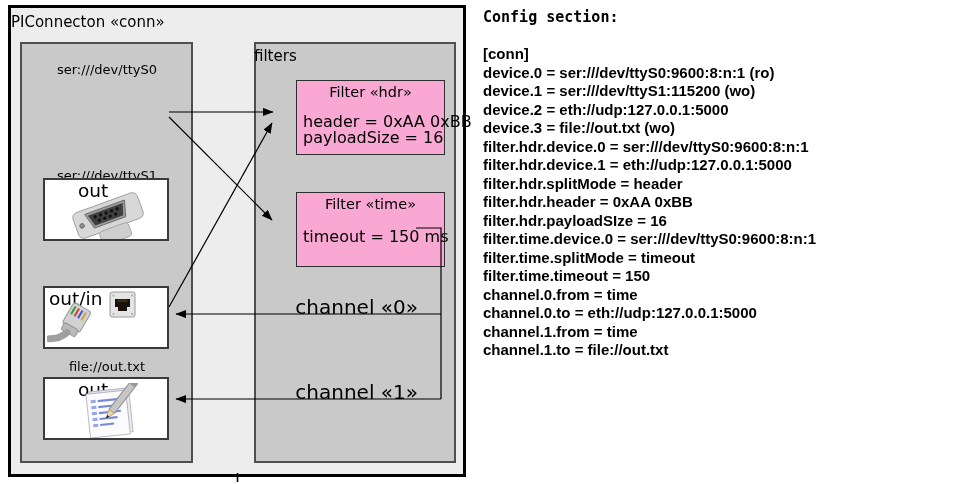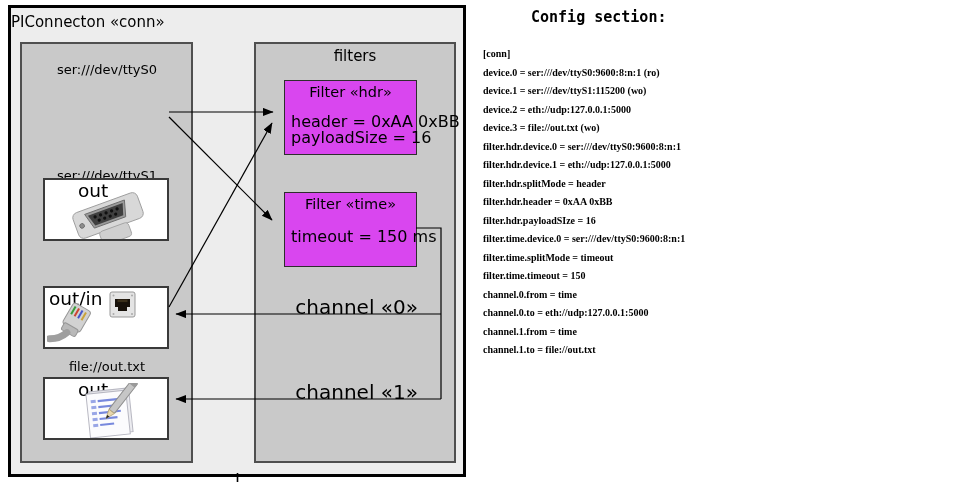--- a/index.html
+++ b/index.html
@@ -8,46 +8,46 @@
 
   
   .outer-box{position:absolute;left:8px;top:5px;width:458px;height:472px;box-sizing:border-box;
              background:#ededed;border:3px solid #000;}
   .outer-title{position:absolute;left:0;top:5px;width:100%;font-size:15px;}
 
   
   .group{position:absolute;box-sizing:border-box;background:#c9c9c9;border:2px solid #4f4f4f;}
   .devices-group{left:20px;top:42px;width:173px;height:421px;}
   .filters-group{left:254px;top:42px;width:202px;height:421px;}
-  .filters-title{position:absolute;left:254px;top:47px;width:202px;text-align:center;font-size:15px;}
+  .filters-title{position:absolute;left:254px;top:47px;width:202px;text-align:left;font-size:15px;}
 
   
   .dev-label{position:absolute;left:22px;width:170px;text-align:center;font-size:13px;white-space:nowrap;margin-top:11px;}
   .dev-box{position:absolute;left:43px;width:126px;height:63px;box-sizing:border-box;
            background:#fff;border:2px solid #3a3a3a;overflow:hidden;}
   .port{position:absolute;top:0;font-size:18.5px;line-height:22px;}
   .dev-icon{position:absolute;}
 
   
-  .filter-box{position:absolute;left:284px;width:133px;height:75px;box-sizing:border-box;
-              background:#d946ef;border:1.5px solid #2e2e2e;}
+  .filter-box{position:absolute;left:296px;width:149px;height:75px;box-sizing:border-box;
+              background:#f9a8d4;border:1.5px solid #2e2e2e;}
   .filter-title{position:absolute;left:0;top:3px;width:100%;text-align:center;font-size:14.5px;}
   .filter-prop{position:absolute;left:6px;font-size:16px;white-space:nowrap;}
 
   
   .chan-label{position:absolute;left:280px;width:138px;text-align:right;font-size:20px;}
 
   
   .wires{position:absolute;left:0;top:0;width:964px;height:484px;pointer-events:none;}
 
   
   .config-heading{position:absolute;left:483px;top:8px;
-      font-family:"DejaVu Sans Mono",monospace;font-weight:bold;font-size:15px;line-height:18.5px;margin-left:48px;}
+      font-family:"DejaVu Sans Mono",monospace;font-weight:bold;font-size:15px;line-height:18.5px;}
   .config-lines{position:absolute;left:483px;top:45px;margin:0;
-      font-family:Liberation Serif, serif;font-weight:bold;font-size:10px;line-height:18.5px;white-space:pre;}
+      font-family:Liberation Sans, sans-serif;font-weight:bold;font-size:15px;line-height:18.5px;white-space:pre;}
 </style>
 </head>
 <body>
 
 <svg width="0" height="0" style="position:absolute" aria-hidden="true">
   <defs>
     <g id="db9">
       <g transform="rotate(-20 52 28)">
         <rect x="12" y="15" width="76" height="30" rx="6" fill="#d8d8d8" stroke="#9e9e9e"></rect>
         <path d="M26,20 h47 l-5,18 h-37 z" fill="#9a9a9a" stroke="#6d6d6d"></path>

